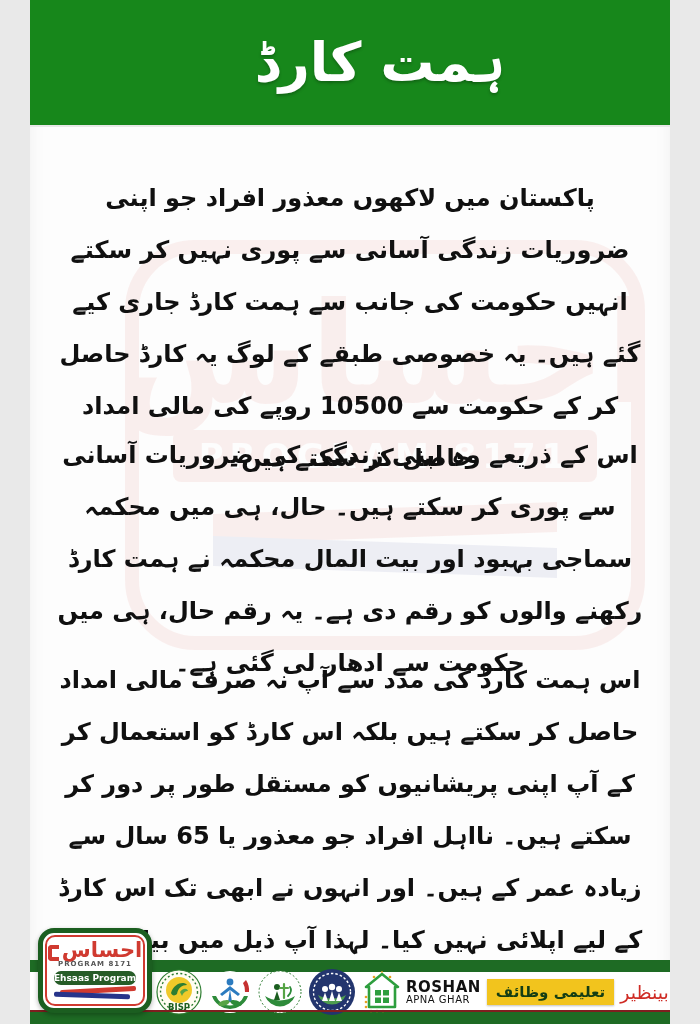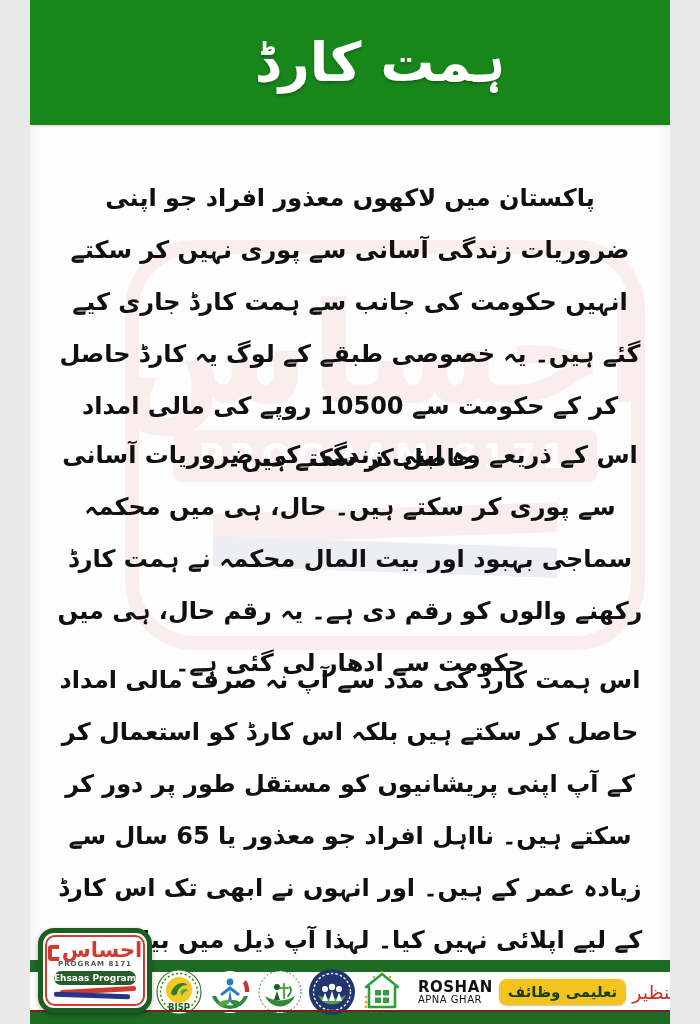--- a/index.html
+++ b/index.html
@@ -49,27 +49,27 @@
     position:absolute;left:0;bottom:0;width:700px;height:64px;
     background:#ffffff;
     border-top:12px solid #1e6b24;border-bottom:12px solid #1e6b24;
   }
   .footer-redline{position:absolute;left:0;bottom:0;width:100%;height:2px;background:#7e1f1f;}
   .footer-strip{
     position:absolute;left:0;top:0;width:100%;height:40px;
     display:flex;align-items:center;gap:6px;padding:0 6px 0 126px;
   }
   .logo-svg{flex:0 0 auto;display:block;}
-  .roshan{display:flex;align-items:center;gap:16px;flex:0 0 auto;}
+  .roshan{display:flex;align-items:center;gap:4px;flex:0 0 auto;}
   .roshan-text{display:flex;flex-direction:column;line-height:1;}
   .roshan-line1{font-size:15px;font-weight:700;color:#111;letter-spacing:.5px;}
   .roshan-line2{font-size:10px;font-weight:400;color:#111;letter-spacing:.5px;}
   .badge-yellow{
     flex:0 0 auto;background:#f2c41d;color:#143d14;font-weight:700;font-size:15px;
-    padding:4px 9px;border-radius:8px;direction:rtl;white-space:nowrap;
+    padding:4px 9px;border-radius:0;direction:rtl;white-space:nowrap;
     box-shadow:0 1px 2px rgba(0,0,0,.25);
   }
   .benazir{
     flex:0 0 auto;color:#cf2b24;font-weight:400;font-size:19px;direction:rtl;white-space:nowrap;
   }
   .badge-green{
     flex:0 0 auto;background:#1f7a24;color:#ffffff;font-weight:700;font-size:15px;
     padding:3px 12px;border-radius:7px;border:2px solid #ffffff;
     box-shadow:0 0 0 2px #185c1c;direction:rtl;white-space:nowrap;
   }

